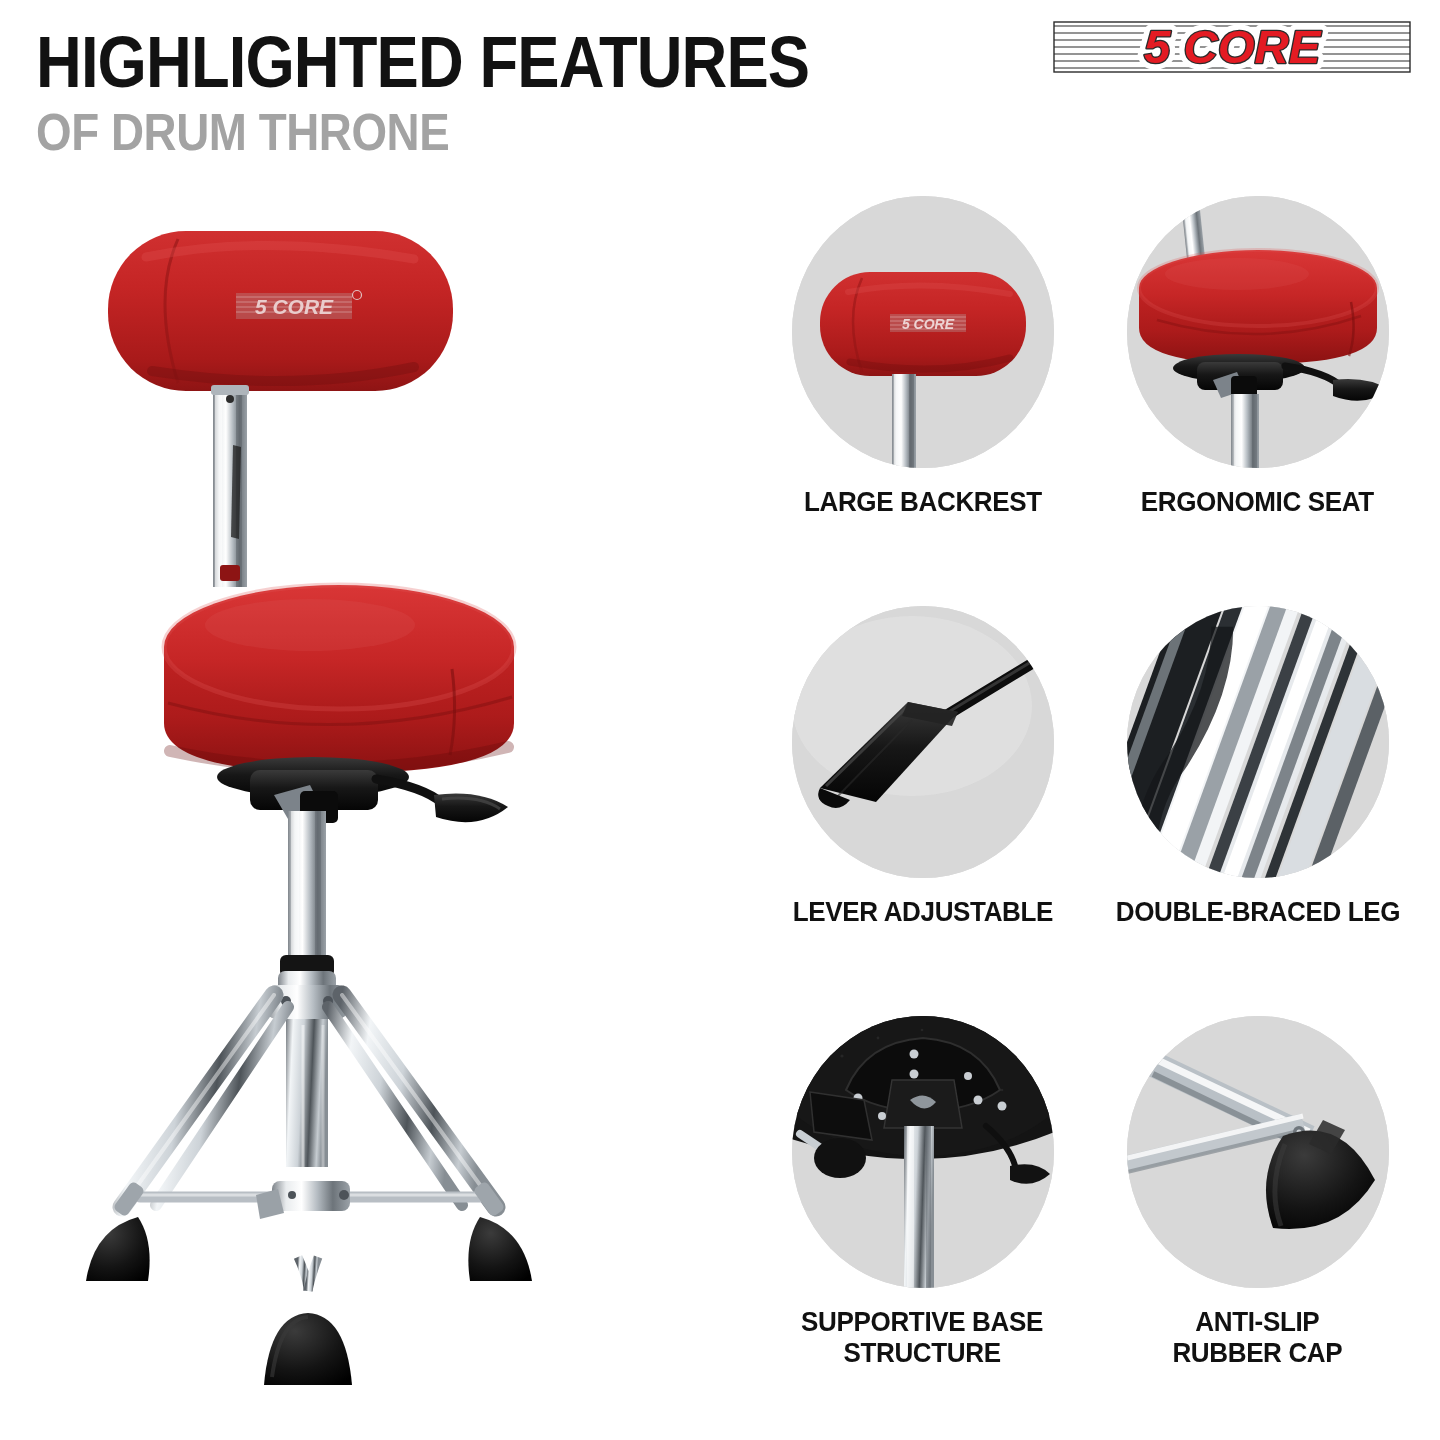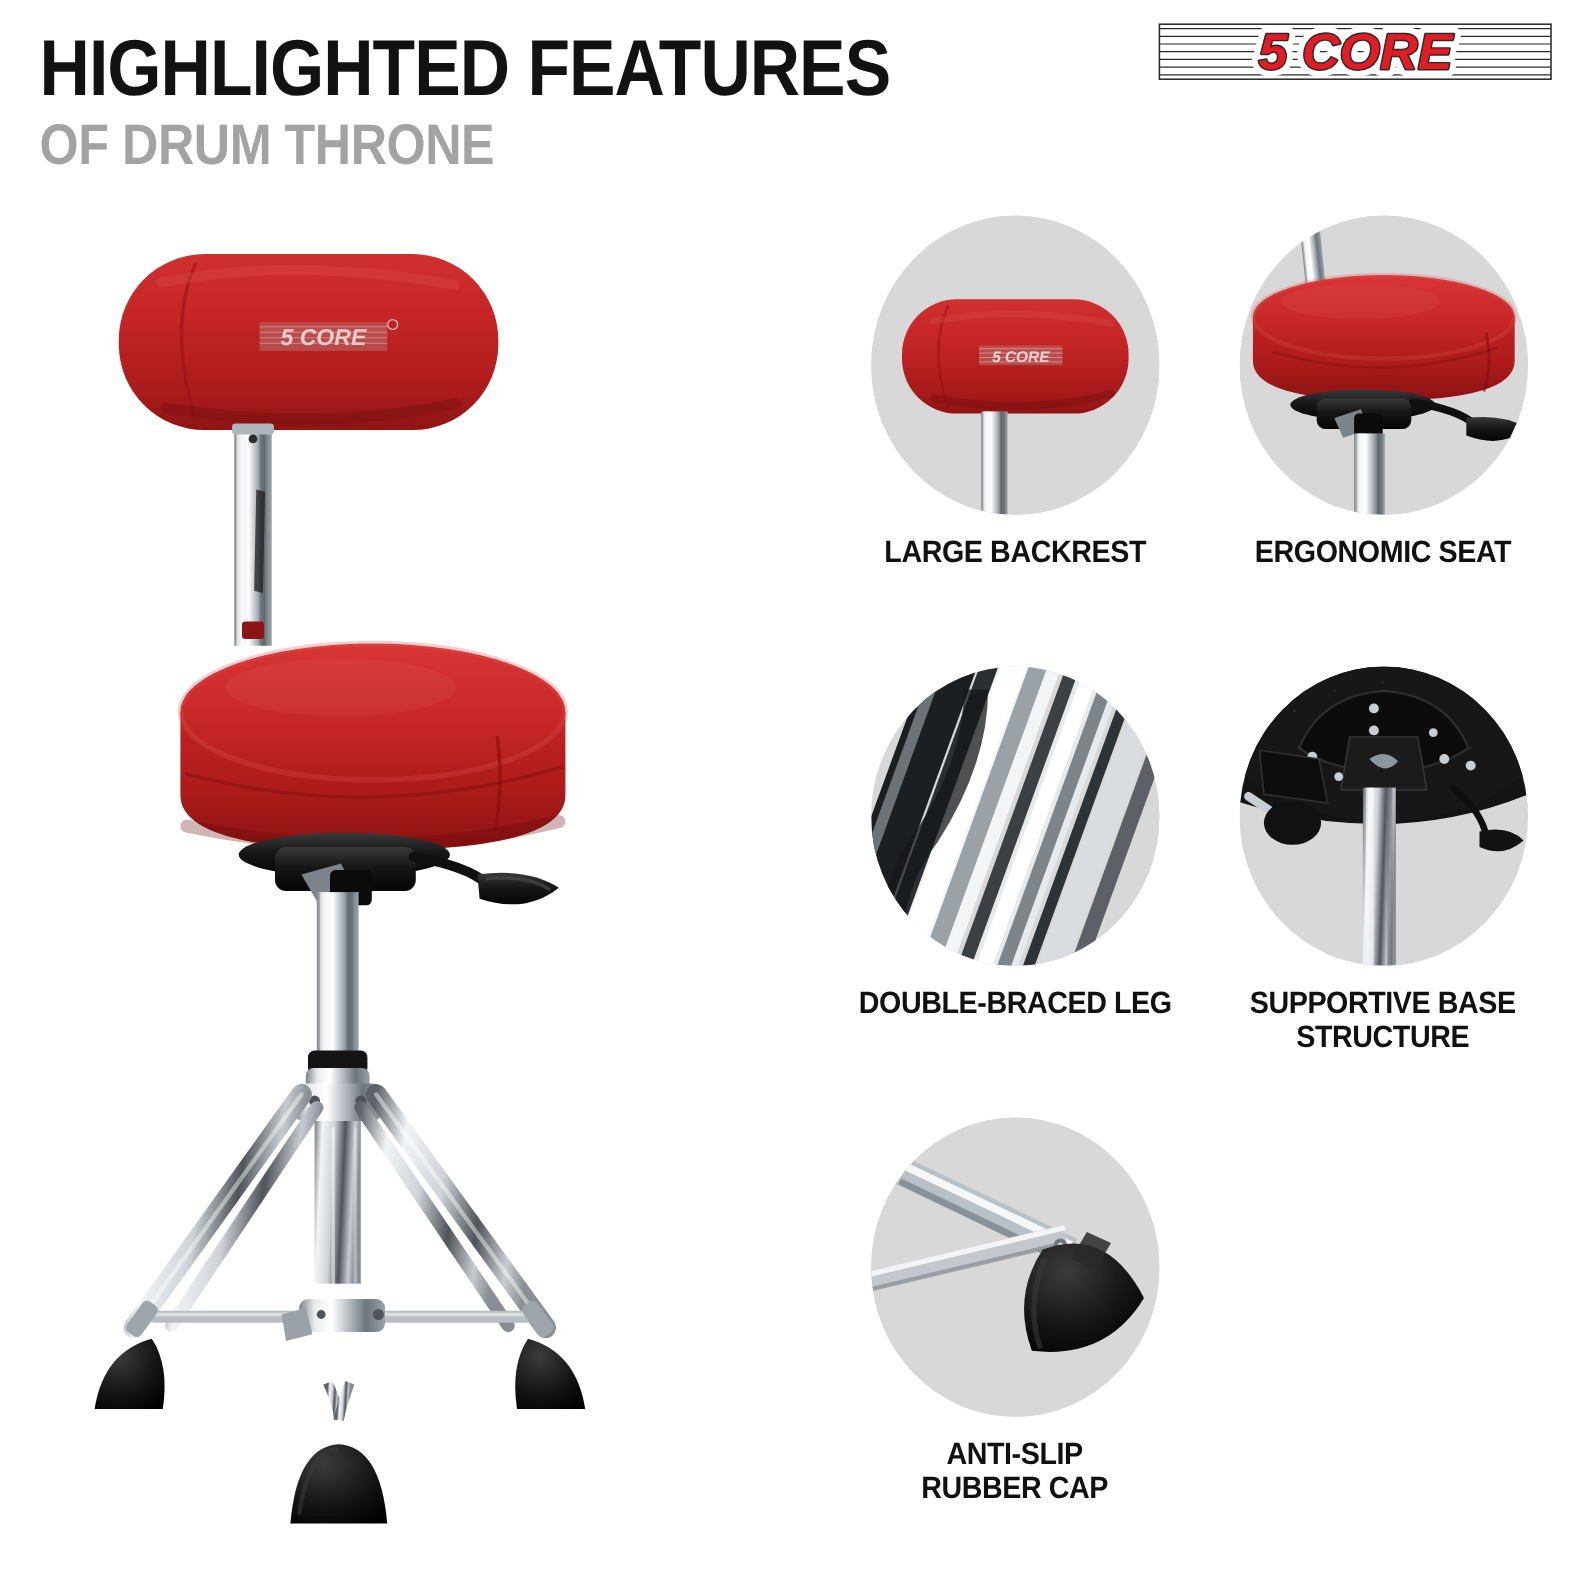--- a/index.html
+++ b/index.html
@@ -339,20 +339,39 @@
           <g>
             <rect x="104" y="198" width="28" height="74" fill="url(#chrome)"></rect>
             <rect x="107" y="198" width="7" height="74" fill="#ffffff" opacity="0.5"></rect>
             <rect x="125" y="198" width="5" height="74" fill="#596067" opacity="0.45"></rect>
           </g>
         </svg>
       </div>
       <div class="feat-label">ERGONOMIC SEAT</div>
     </div>
 
+    <div class="feature">
+      <div class="bubble">
+        <svg viewBox="0 0 262 272" xmlns="http://www.w3.org/2000/svg" aria-hidden="true">
+          <rect width="262" height="272" fill="#d8d8d8"></rect>
+
+          <ellipse cx="120" cy="100" rx="120" ry="90" fill="#e6e6e6" opacity="0.55"></ellipse>
+
+          <path d="M150 112 L262 44" stroke="#0d0d0d" stroke-width="11" stroke-linecap="round"></path>
+          <path d="M150 110 L262 42" stroke="#3f3f3f" stroke-width="3" opacity="0.8" stroke-linecap="round"></path>
+
+          <path d="M28 182 L116 96 L166 106 L84 196 Z" fill="url(#blackPlastic)"></path>
+          <path d="M34 180 L114 102" stroke="#4b4b4b" stroke-width="3" opacity="0.7"></path>
+          <path d="M44 192 L120 114" stroke="#2a2a2a" stroke-width="2" opacity="0.6"></path>
+          <path d="M28 182 q-6 12 8 18 q12 6 22 -6 Z" fill="#0a0a0a"></path>
+          <path d="M116 96 l50 10 l-6 14 l-50 -10 Z" fill="#222222" opacity="0.9"></path>
+        </svg>
+      </div>
+      <div class="feat-label">LEVER ADJUSTABLE</div>
+    </div>
 
     <div class="feature">
       <div class="bubble">
         <svg viewBox="0 0 262 272" xmlns="http://www.w3.org/2000/svg" aria-hidden="true">
           <rect width="262" height="272" fill="#d8d8d8"></rect>
           <g transform="rotate(20 131 136)">
 
             <rect x="8" y="-40" width="44" height="360" fill="#1c1f22"></rect>
             <rect x="14" y="-40" width="10" height="360" fill="#6c7378"></rect>
 

